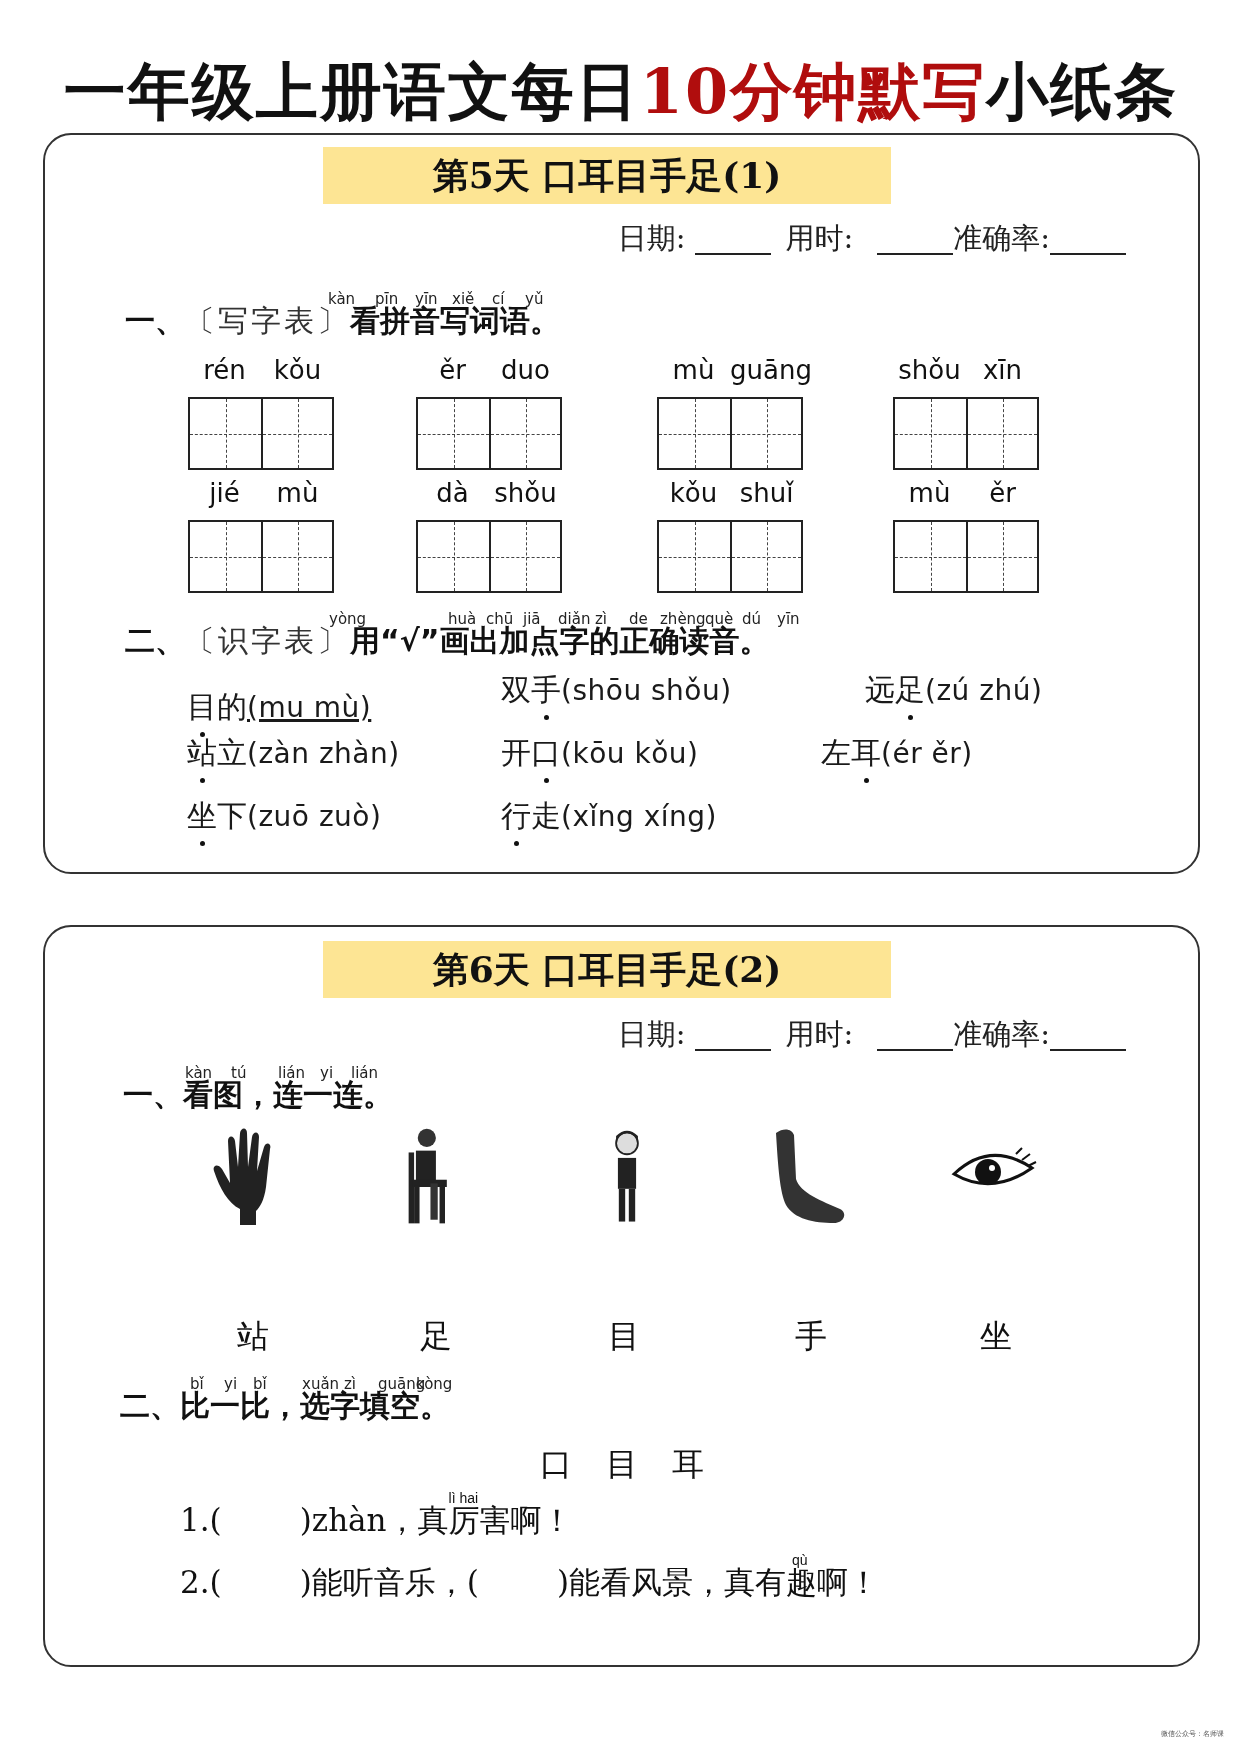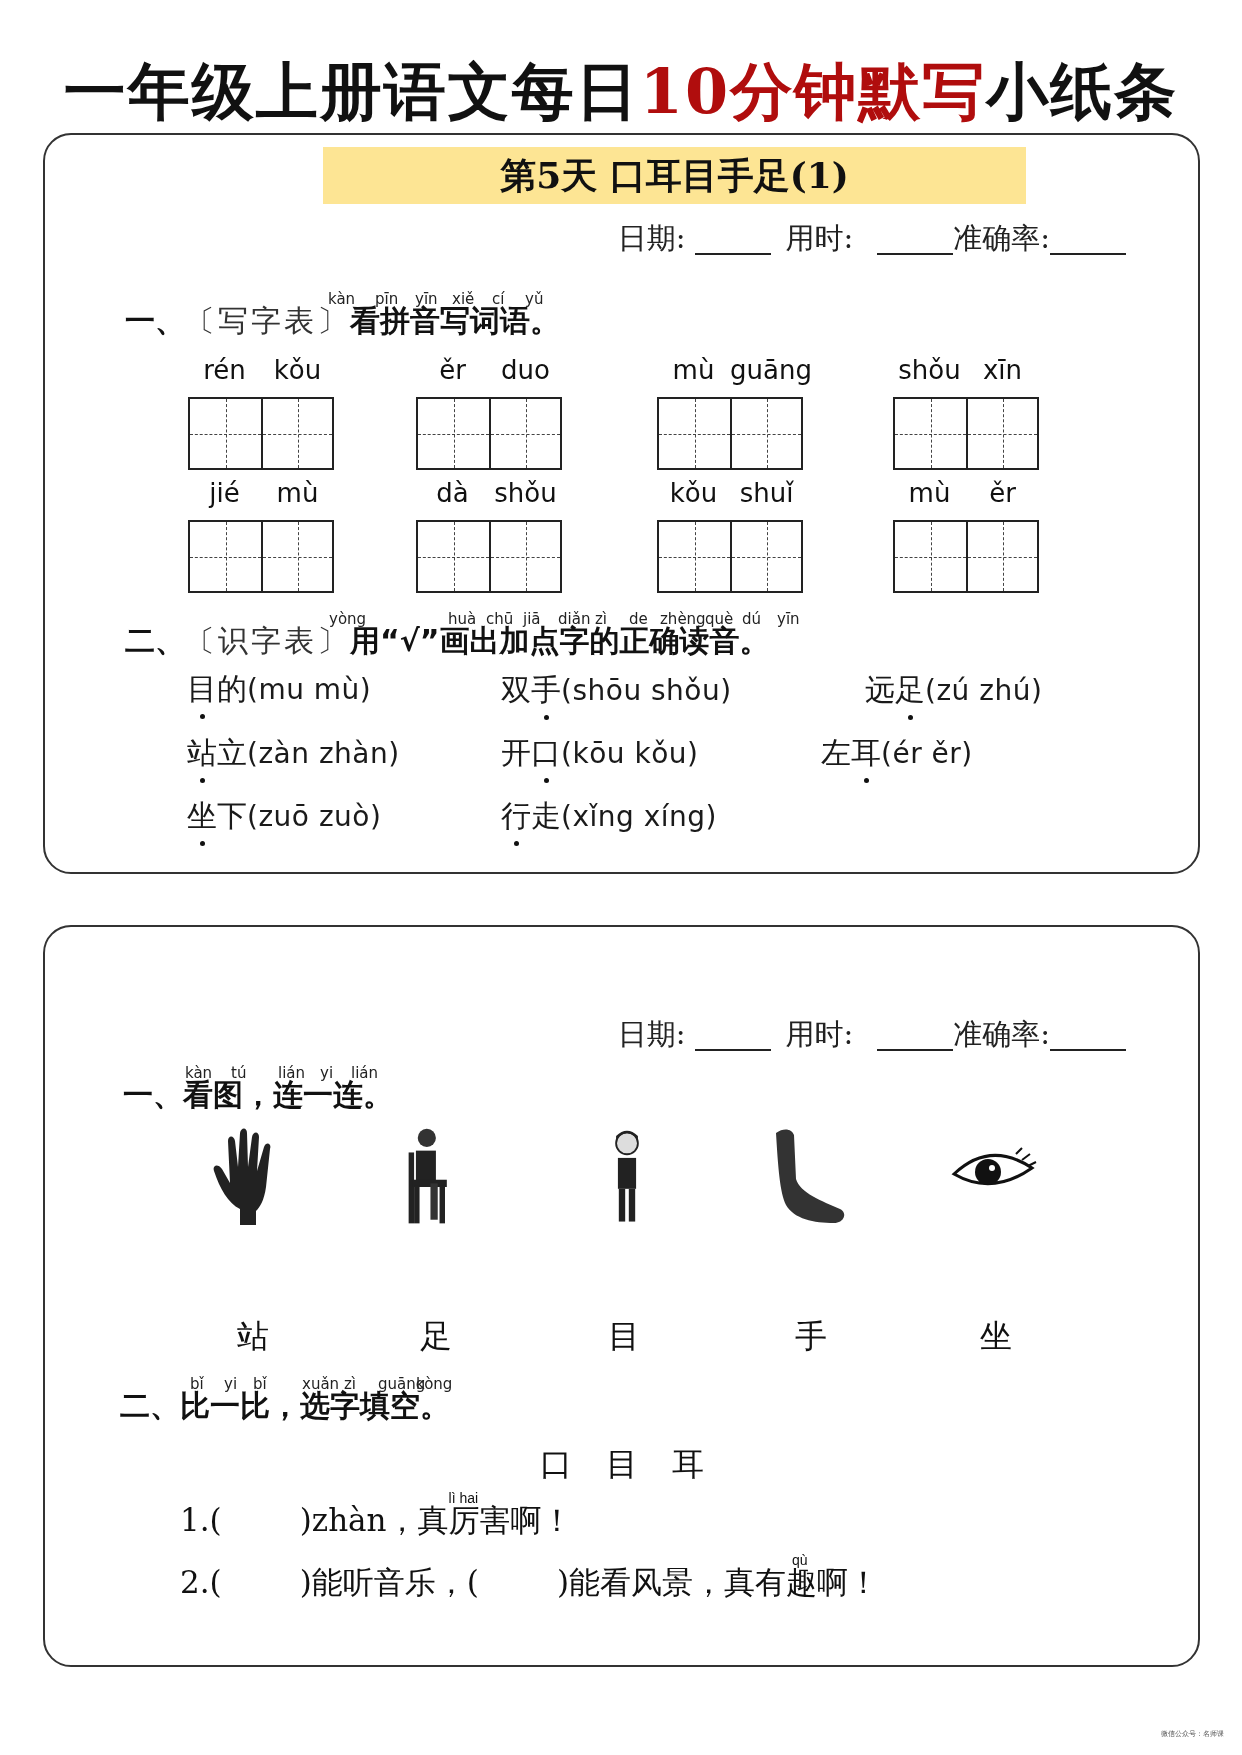--- a/index.html
+++ b/index.html
@@ -7,21 +7,21 @@
   body { position: relative; font-family: "DejaVu Sans", "Liberation Sans", sans-serif; color: #111; }
 
   .main-title { position: absolute; top: 52px; left: 0; width: 1242px; text-align: center;
     font-family: "DejaVu Serif", "Liberation Serif", serif; font-weight: bold; font-size: 62px; letter-spacing: 2px; line-height: 80px; color: #111; }
   .main-title .red { color: #b00d0d; }
 
   .card { position: absolute; left: 43px; width: 1157px; border: 2.5px solid #333; border-radius: 28px; background: #fff; }
   #card1 { top: 133px; height: 741px; }
   #card2 { top: 925px; height: 742px; }
 
-  .banner { position: absolute; left: 278px; width: 703px; height: 57px; background: #fde594;
+  .banner { position: absolute; left: 278px; width: 568px; height: 57px; background: #fde594;
     text-align: center; font-family: "DejaVu Serif", "Liberation Serif", serif; font-weight: bold; font-size: 36px; line-height: 57px; color: #111; }
   #card1 .banner { top: 12px; }
   #card2 .banner { top: 14px; }
 
   .meta { position: absolute; right: 72px; font-family: "DejaVu Serif", "Liberation Serif", serif; font-size: 29px; color: #222; display: flex; align-items: flex-end; }
   #card1 .meta { top: 84px; }
   #card2 .meta { top: 88px; }
   .meta .blank { display: inline-block; border-bottom: 2px solid #222; height: 30px; margin: 0 14px 4px 10px; }
   .meta .b1 { width: 76px; }
   .meta .b2 { width: 76px; margin-right: 0; }
@@ -180,21 +180,21 @@
     <span class="py" style="left:398px">jiā</span>
     <span class="py" style="left:433px">diǎn</span>
     <span class="py" style="left:470px">zì</span>
     <span class="py" style="left:504px">de</span>
     <span class="py" style="left:535px">zhèng</span>
     <span class="py" style="left:580px">què</span>
     <span class="py" style="left:617px">dú</span>
     <span class="py" style="left:652px">yīn</span>
   </div>
 
-  <div class="read-item" style="left:142px; top:536px;">
+  <div class="read-item" style="left:142px; top:554px;text-decoration:underline;">
     <span class="ch dot">目</span><span class="ch">的</span><span class="opts">(mu  mù)</span>
   </div>
   <div class="read-item" style="left:456px; top:537px;">
     <span class="ch">双</span><span class="ch dot">手</span><span class="opts">(shōu  shǒu)</span>
   </div>
   <div class="read-item" style="left:820px; top:537px;">
     <span class="ch">远</span><span class="ch dot">足</span><span class="opts">(zú  zhú)</span>
   </div>
 
   <div class="read-item" style="left:142px; top:600px;">
@@ -209,20 +209,21 @@
 
   <div class="read-item" style="left:142px; top:663px;">
     <span class="ch dot">坐</span><span class="ch">下</span><span class="opts">(zuō  zuò)</span>
   </div>
   <div class="read-item" style="left:456px; top:663px;">
     <span class="ch dot">行</span><span class="ch">走</span><span class="opts">(xǐng  xíng)</span>
   </div>
 </div>
 
 <div class="card" id="card2">
+  <div class="banner">第6天  口耳目手足(2)</div>
   <div class="meta">
     <span>日期:</span>
     <span class="blank b1"></span>
     <span>用时:</span>
     <span class="blank b2" style="margin-left:24px"></span>
     <span>准确率:</span>
     <span class="blank b3" style="margin-left:0"></span>
   </div>
 
   <div class="q-head" style="left:78px; top:150px;">

